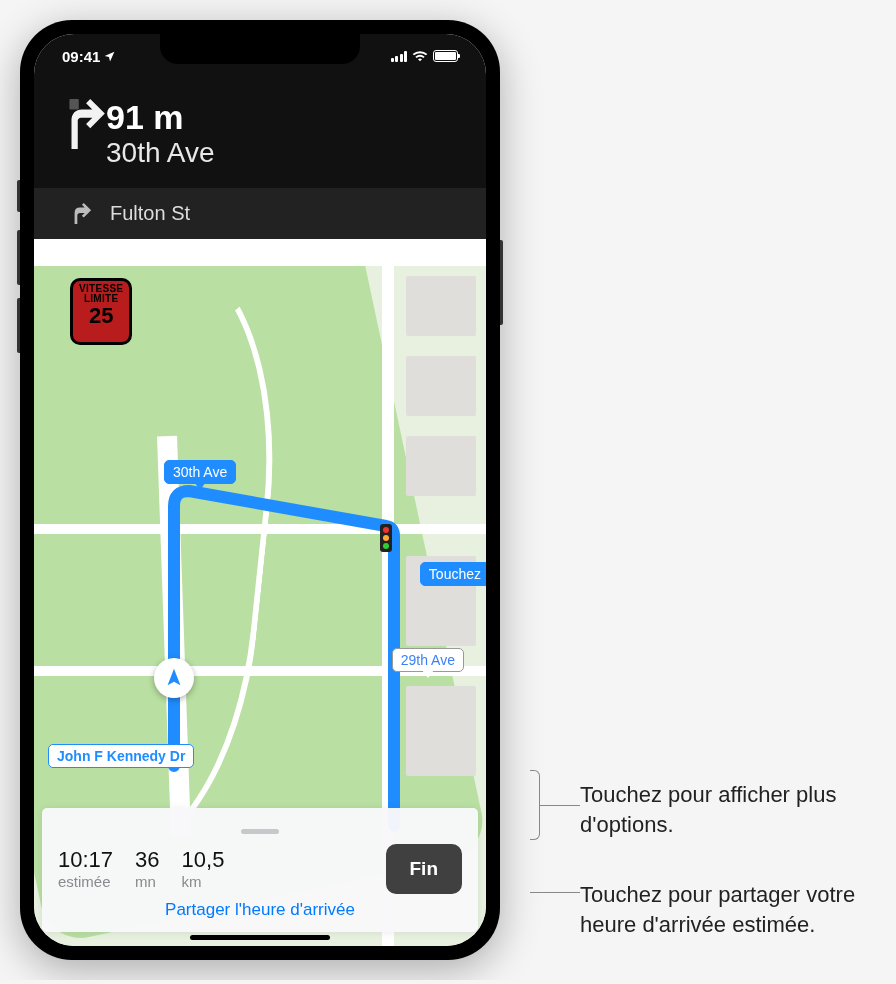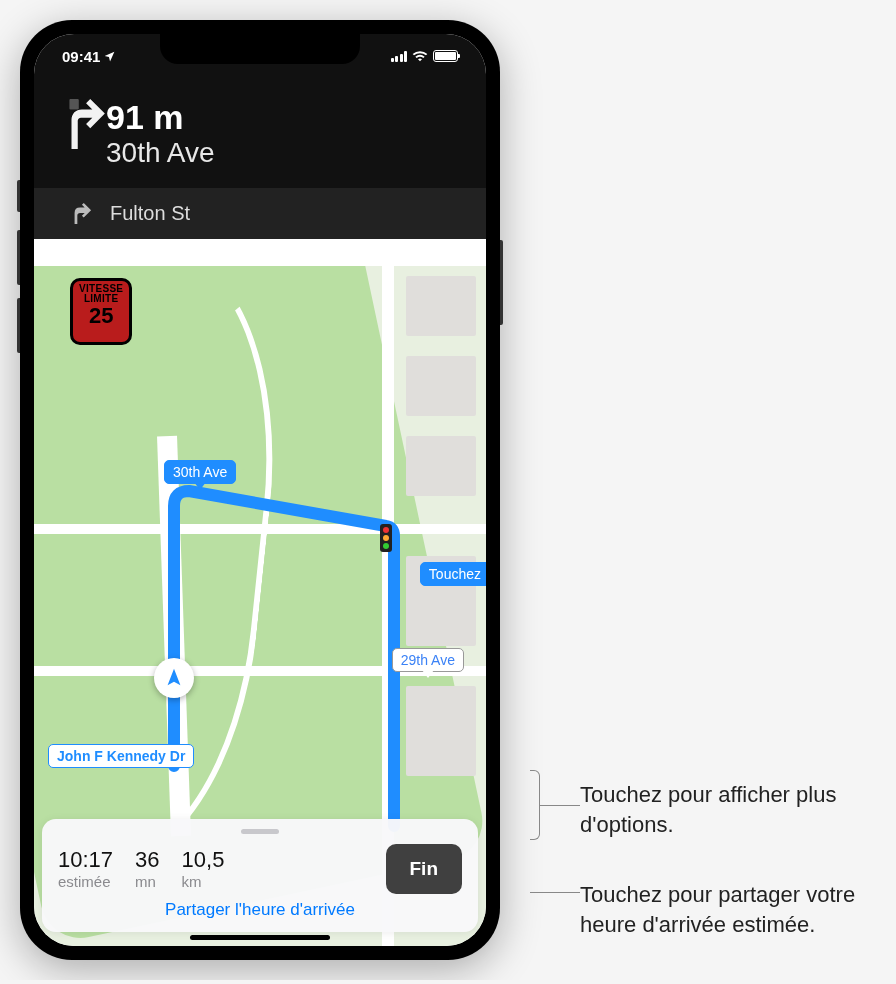--- a/index.html
+++ b/index.html
@@ -112,21 +112,21 @@
     .speed-limit .t1{font-size:10px;font-weight:600;letter-spacing:0.3px;}
     .speed-limit .t2{font-size:22px;font-weight:800;margin-top:1px;}
     .traffic-light{position:absolute;top:258px;right:94px;width:12px;height:28px;background:#222;border-radius:3px;display:flex;flex-direction:column;align-items:center;justify-content:space-around;padding:2px 0;}
     .traffic-light span{width:6px;height:6px;border-radius:50%;}
     .traffic-light span:nth-child(1){background:#e33;}
     .traffic-light span:nth-child(2){background:#fa3;}
     .traffic-light span:nth-child(3){background:#3c3;}
     .user-puck{position:absolute;top:392px;left:120px;width:40px;height:40px;border-radius:50%;background:#fff;display:flex;align-items:center;justify-content:center;box-shadow:0 2px 6px rgba(0,0,0,0.3);}
     .user-puck svg{width:22px;height:22px;}
     
-    .drawer{position:absolute;left:8px;right:8px;bottom:14px;background:rgba(248,248,250,0.97);border-radius:14px;box-shadow:0 1px 8px rgba(0,0,0,0.08);padding:10px 16px 12px 16px;z-index:60;}
+    .drawer{position:absolute;left:8px;right:8px;bottom:14px;background:rgba(248,248,250,0.97);border-radius:5px;box-shadow:0 1px 8px rgba(0,0,0,0.08);padding:21px 16px 12px 16px;z-index:60;}
     .drawer-handle{width:38px;height:5px;background:#c8c8cc;border-radius:3px;margin:0 auto 10px auto;}
     .drawer-row{display:flex;align-items:center;gap:22px;}
     .stat{display:flex;flex-direction:column;line-height:1.2;}
     .stat .val{font-size:22px;font-weight:400;color:#111;}
     .stat .lbl{font-size:15px;color:#8a8a8e;}
     .end-btn{margin-left:auto;background:#404040;color:#fff;font-size:19px;font-weight:600;border:none;border-radius:10px;padding:14px 24px;cursor:pointer;}
     .share-link{text-align:center;margin-top:6px;color:#007aff;font-size:17px;cursor:pointer;}
     .home-indicator{position:absolute;bottom:6px;left:50%;transform:translateX(-50%);width:140px;height:5px;background:#000;border-radius:3px;z-index:200;}
     
     .annotations{flex:1;position:relative;height:940px;font-size:22px;color:#222;line-height:1.35;}

